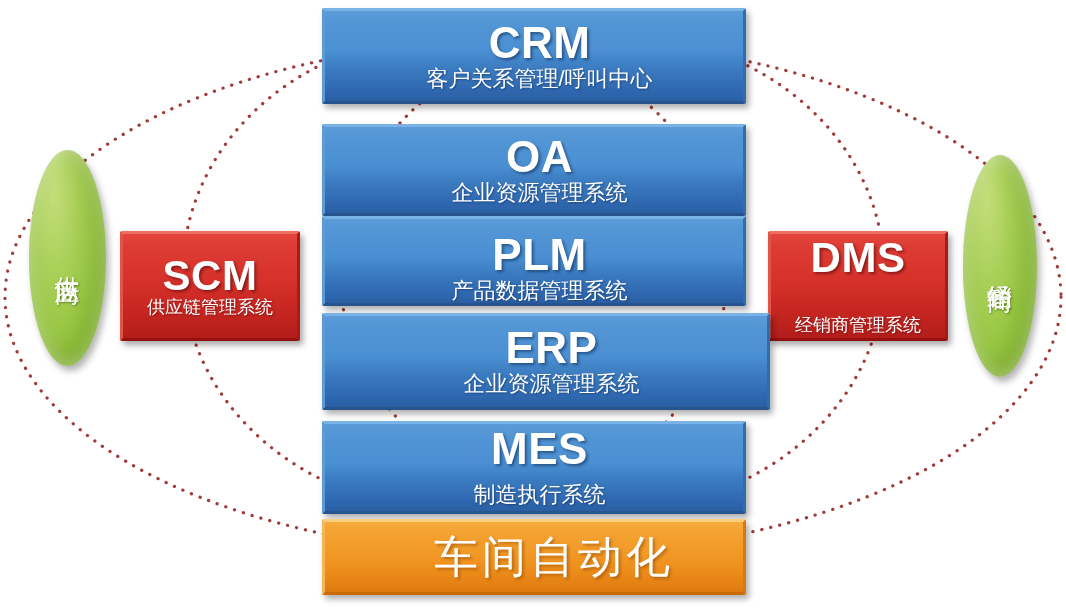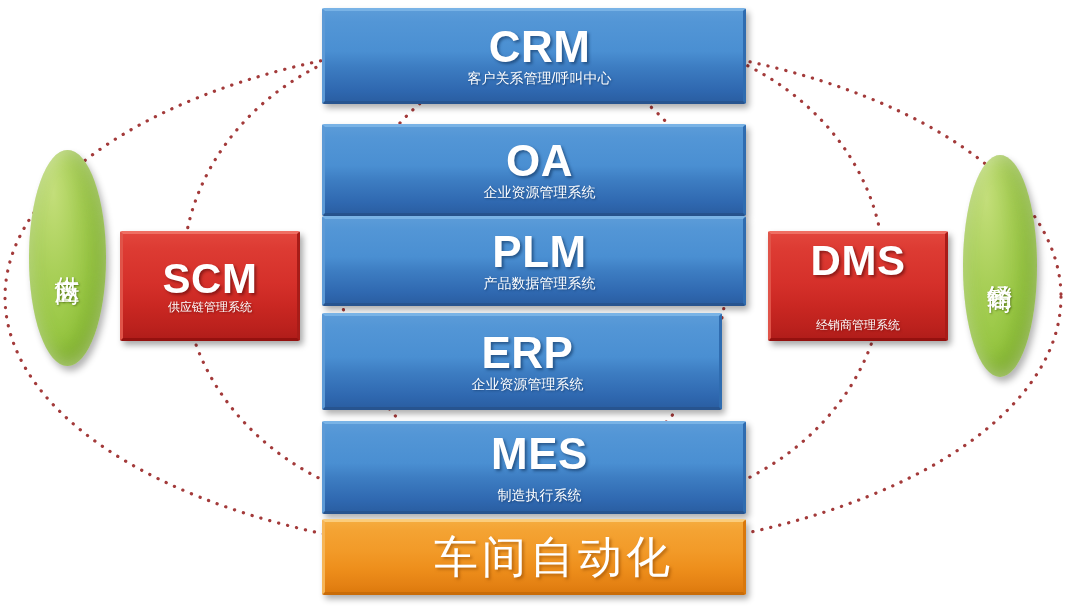--- a/index.html
+++ b/index.html
@@ -82,41 +82,41 @@
     border-bottom: 3px solid #27548f;
     box-shadow: 3px 4px 6px rgba(0,0,0,0.32);
     padding-left: 11px;
   }
   .blue .title {
     font-size: 44px;
     text-shadow: 2px 2px 3px rgba(10,40,80,0.55);
     margin-bottom: 2px;
   }
   .blue .subtitle {
-    font-size: 14px;
+    font-size: 22px;
     text-shadow: 1px 1px 2px rgba(10,40,80,0.55);
   }
 
   
   .red {
     background: linear-gradient(to bottom,
       #e2453c 0%, #dd3b33 14%, #d5302a 48%, #c92722 70%, #bb211d 90%, #b11d1a 100%);
     border-top: 3px solid #ef6f63;
     border-left: 3px solid #e05449;
     border-right: 3px solid #a81c18;
     border-bottom: 3px solid #94110f;
     box-shadow: 3px 4px 6px rgba(0,0,0,0.35);
   }
   .red .title {
     font-size: 42px;
     text-shadow: 2px 2px 3px rgba(90,10,10,0.6);
     margin-bottom: 1px;
   }
   .red .subtitle {
-    font-size: 12px;
+    font-size: 18px;
     text-shadow: 1px 1px 2px rgba(90,10,10,0.6);
   }
 
   
   .orange {
     background: linear-gradient(to bottom,
       #f5ab3d 0%, #f4a333 12%, #f29a28 42%, #ee8f1c 66%, #e48113 90%, #dd7a0d 100%);
     border-top: 3px solid #fbcd7c;
     border-left: 3px solid #f6b557;
     border-right: 3px solid #d9780c;
@@ -127,22 +127,22 @@
   .orange .title {
     font-size: 44px;
     font-weight: normal;
     text-shadow: 2px 2px 3px rgba(140,70,0,0.55);
     letter-spacing: 4px;
   }
 
   
   #plate-crm { left: 322px; top: 8px;   width: 424px; height: 96px; }
   #plate-oa  { left: 322px; top: 124px; width: 424px; height: 92px; }
-  #plate-plm { left: 322px; top: 216px; width: 424px; height: 90px; }
-  #plate-erp { left: 322px; top: 313px; width: 400px; height: 97px; }
+  #plate-plm { left: 322px; top: 216px; width: 424px; height: 90px; justify-content: flex-end; }
+  #plate-erp { left: 322px; top: 313px; width: 448px; height: 97px; }
   #plate-mes { left: 322px; top: 421px; width: 424px; height: 93px; gap: 10px; }
   #plate-floor { left: 322px; top: 519px; width: 424px; height: 76px; }
 
   #plate-scm { left: 120px; top: 231px; width: 180px; height: 110px; }
   #plate-dms { left: 768px; top: 231px; width: 180px; height: 110px; gap: 36px; }
 </style>
 </head>
 <body>
 
 <div id="stage">

